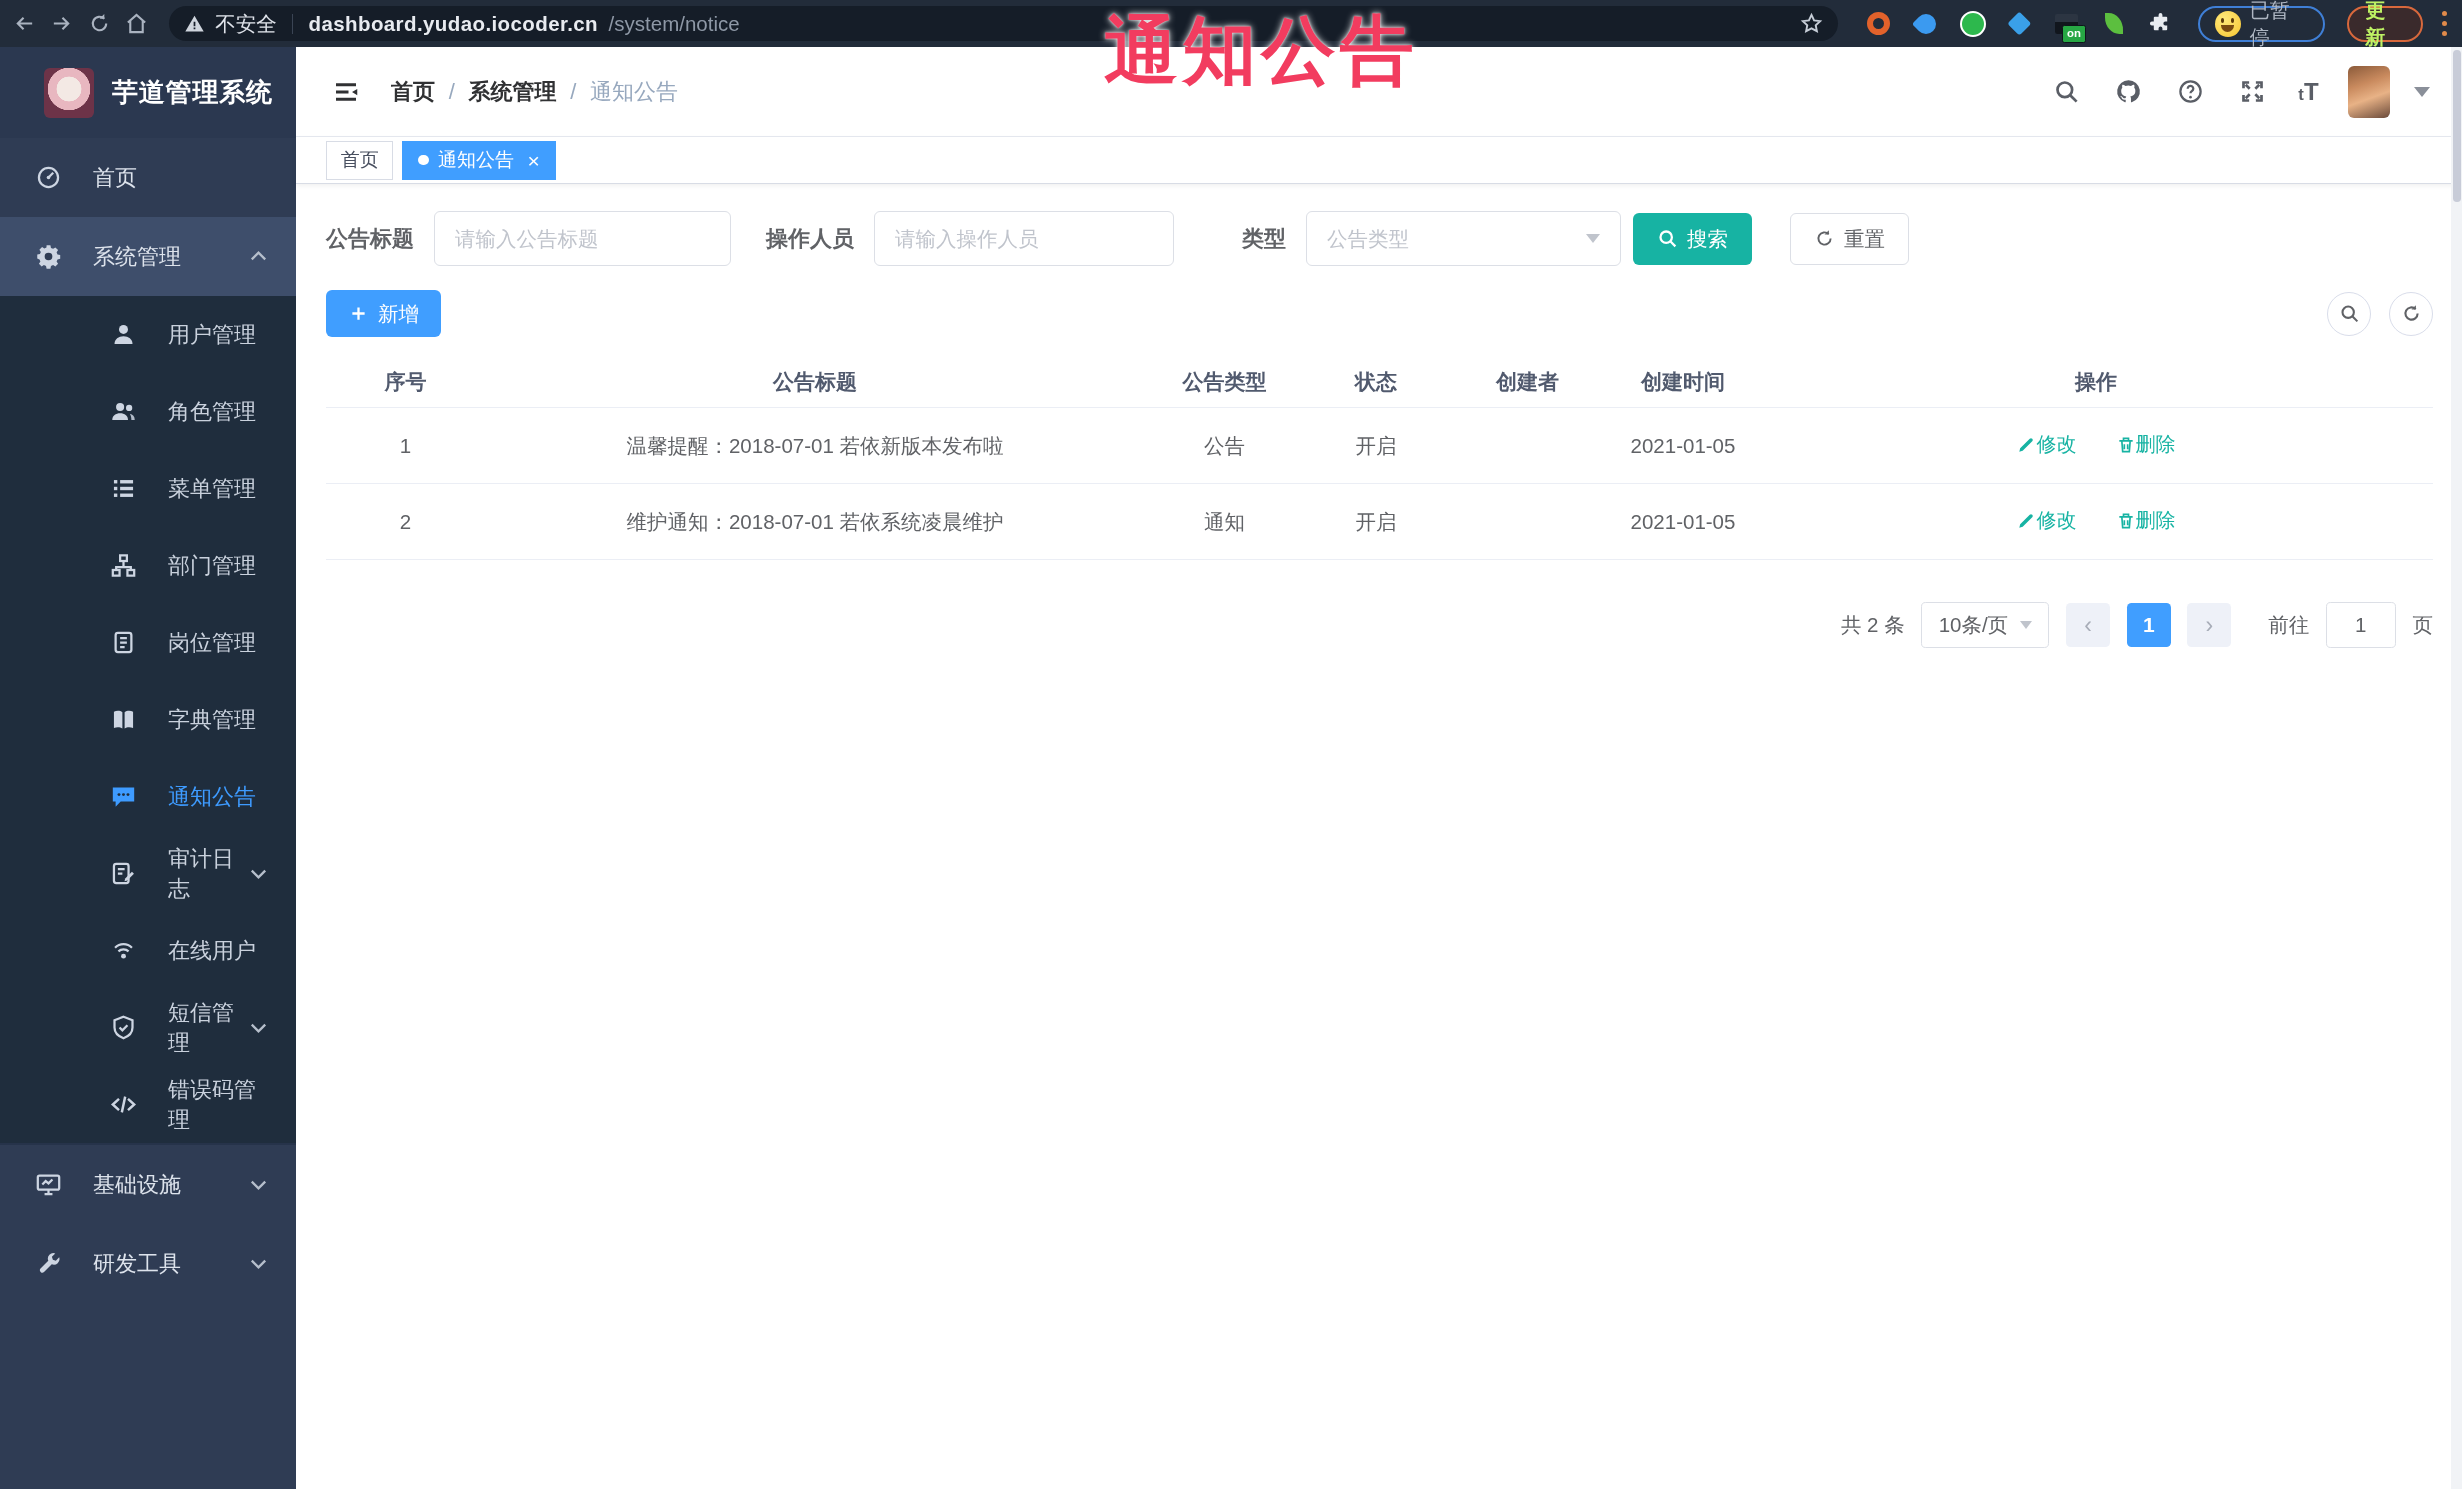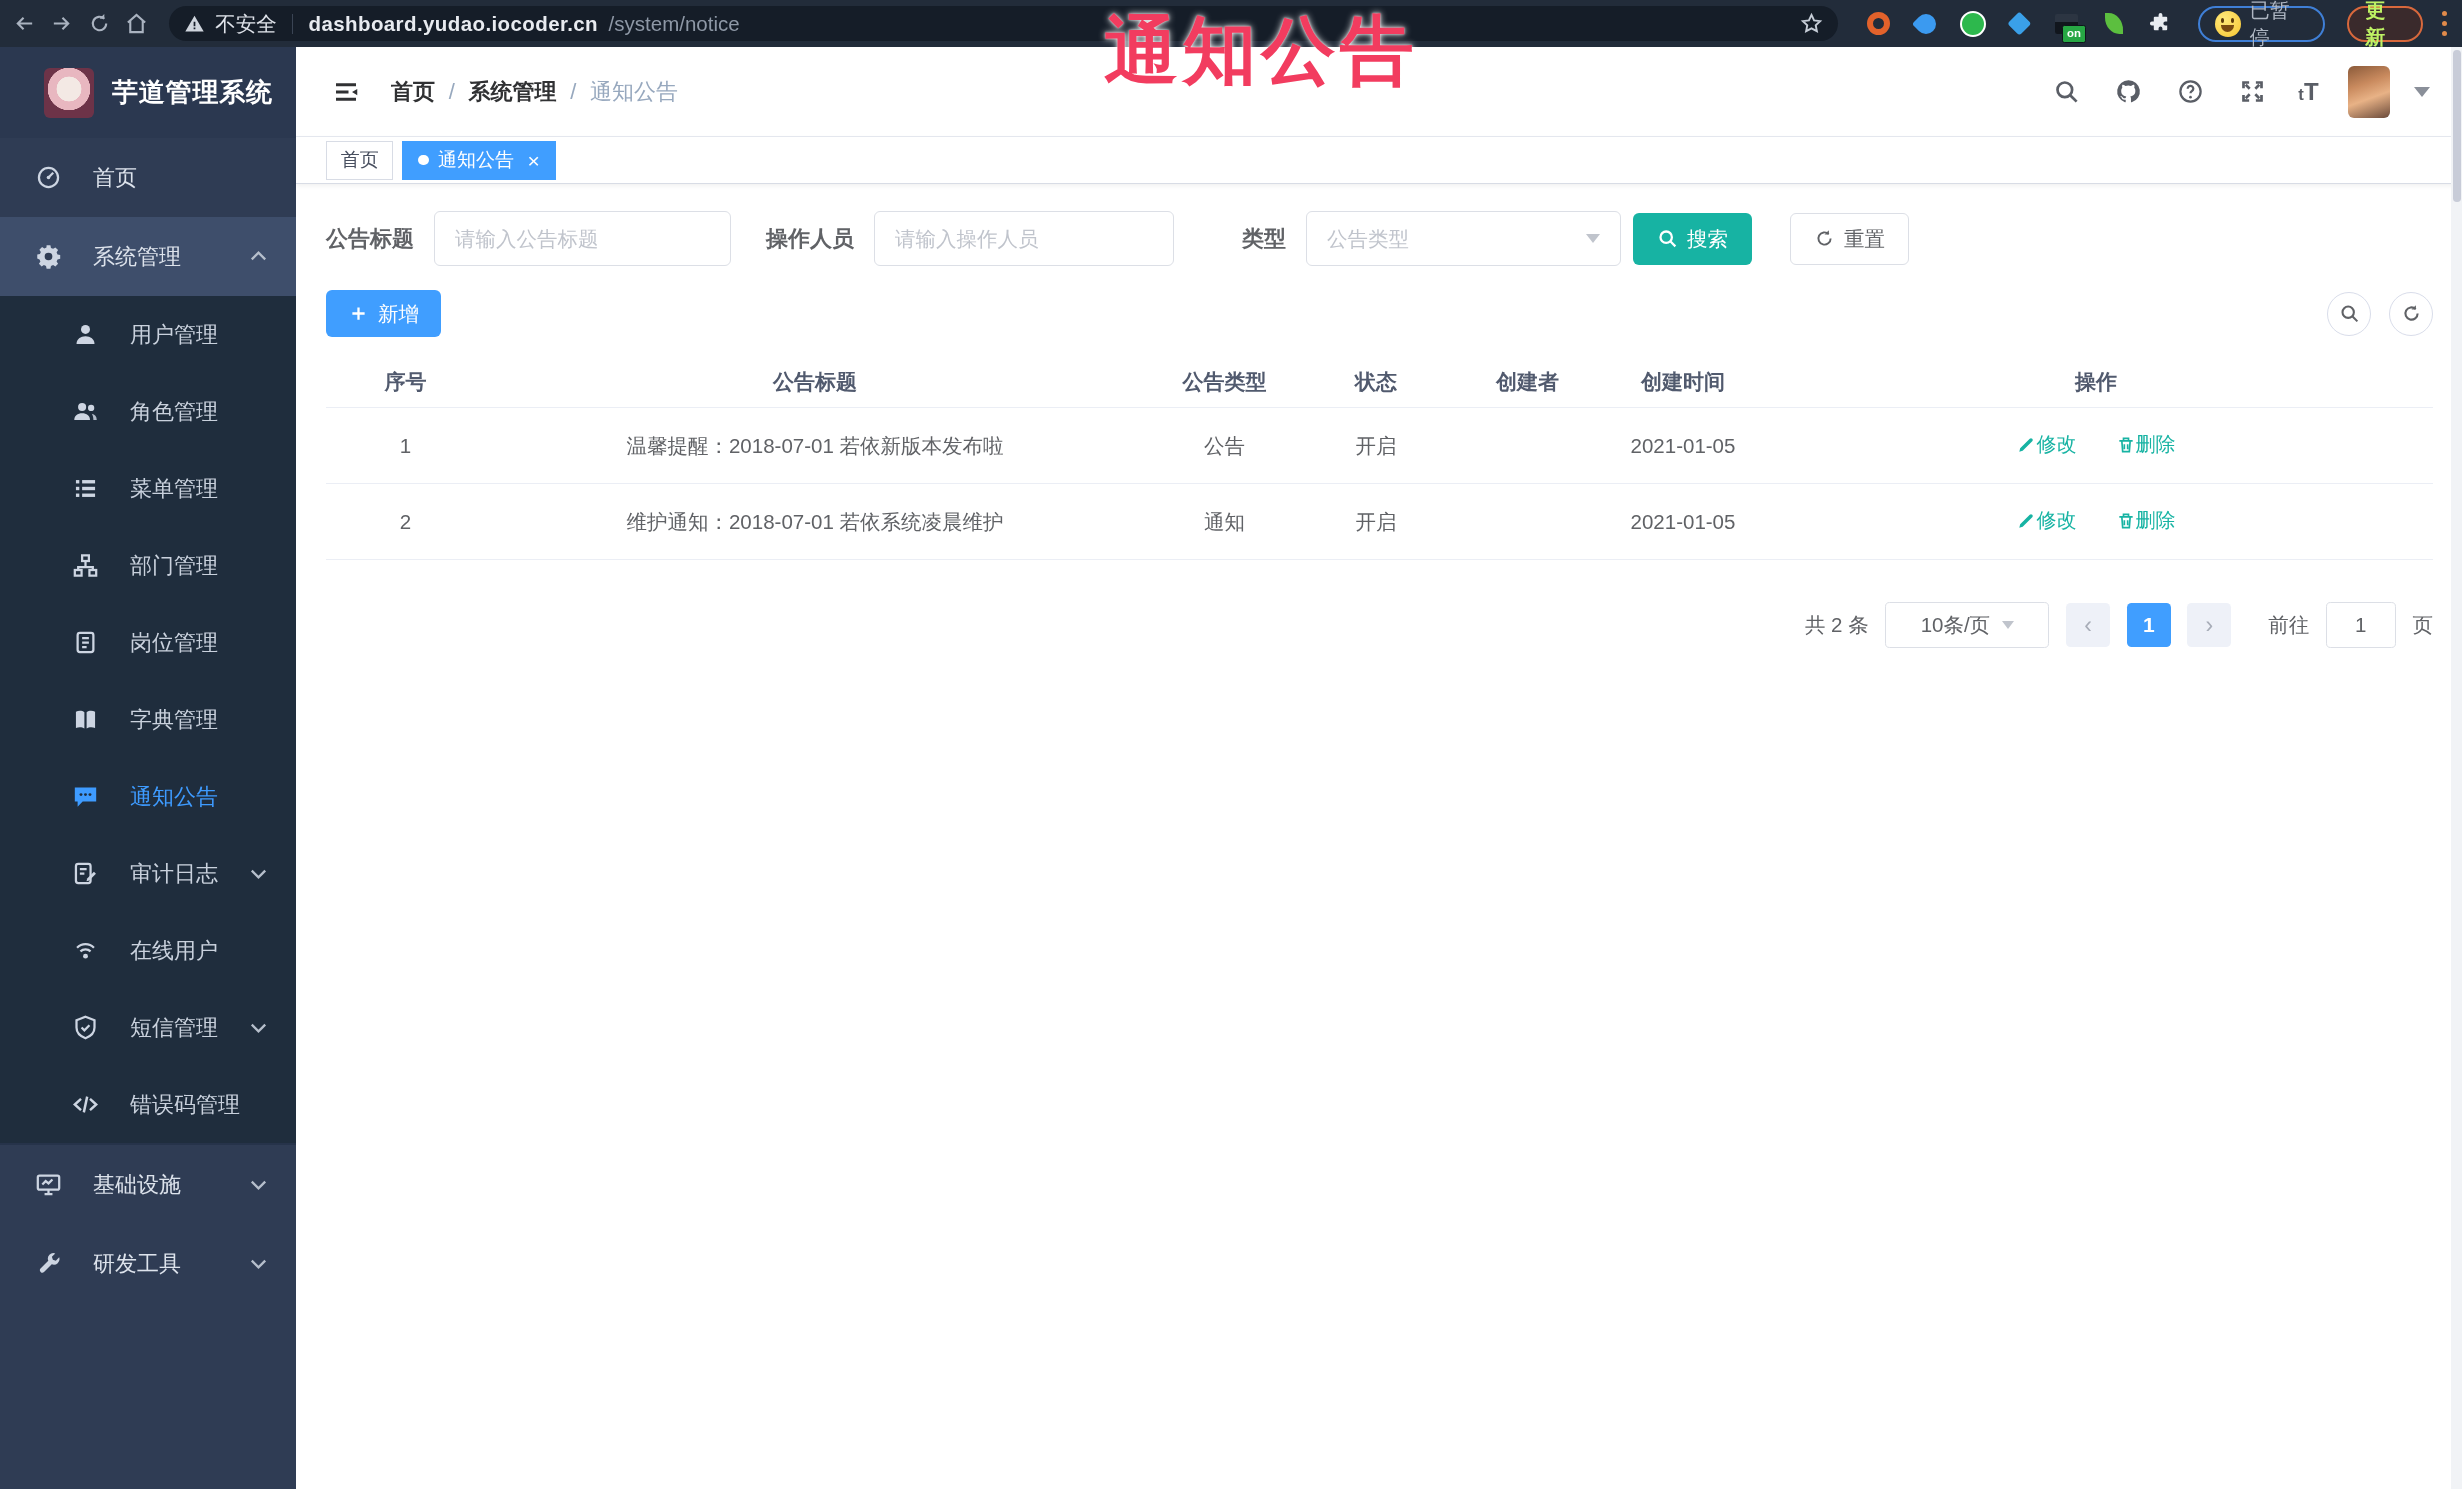--- a/index.html
+++ b/index.html
@@ -49,21 +49,21 @@
   .logo-row { height:91px; display:flex; align-items:center; gap:18px; padding-left:44px; background:#2b3850; }
   .logo-img { width:50px; height:50px; border-radius:6px; flex:0 0 auto;
     background:radial-gradient(circle at 50% 42%, #f3e9e4 0 32%, #e8b7c0 33% 55%, #6d3348 56% 100%); }
   .logo-title { color:#fff; font-size:26px; font-weight:700; letter-spacing:0.8px; }
   .menu { display:flex; flex-direction:column; }
   .mi { display:flex; align-items:center; height:79px; padding:0 26px 0 33px; color:#dde3ec; font-size:22px; cursor:pointer; }
   .mi .ic { width:30px; height:30px; margin-right:30px; display:flex; align-items:center; justify-content:center; color:#cdd5e2; flex:0 0 auto; }
   .mi .ic svg { width:27px; height:27px; }
   .mi .lbl { flex:1; }
   .mi .chev { width:23px; height:23px; color:#b6bfcc; display:flex; }
-  .mi.sub { height:77px; background:#1f2d3d; padding-left:70px; color:#c9d1dd;justify-content:center; }
+  .mi.sub { height:77px; background:#1f2d3d; padding-left:108px; color:#c9d1dd;justify-content:center; }
   .mi.hl { background:#3e4e6b; }
   .mi.active { color:#3e9bff; } .mi.active .ic { color:#3e9bff; }
   .menu-divider { height:2.3px; background:#26334a; }
 
   
   .main { position:absolute; top:47px; left:296px; width:2167px; height:1443px; background:#fff; }
   .app-header { height:90px; display:flex; align-items:center; padding:0 33px; border-bottom:0.8px solid #e6e9f0; }
   .hamburger { width:33px; height:33px; color:#303133; display:flex; align-items:center; justify-content:center; }
   .hamburger svg { width:30px; height:30px; }
   .breadcrumb { display:flex; align-items:center; margin-left:29px; font-size:22px; }
@@ -116,21 +116,21 @@
   .trow { display:grid; grid-template-columns:159px 660px 159px 144px 159px 152px 1fr; align-items:center; }
   .trow > div { text-align:center; padding:0 6px; overflow:hidden; white-space:nowrap; }
   .thead { height:50px; color:#515a6e; font-weight:700; font-size:21px; }
   .tbody-row { height:76px; border-top:1.5px solid #ebeef5; color:#606266; }
   .table-bottom { border-top:0.8px solid #ebeef5; }
   .act-link { color:#17b3a3; display:inline-flex; align-items:center; gap:0; margin:0 16.7px; font-size:20px; cursor:pointer; }
   .act-link svg { width:20px; height:20px; }
 
   
   .pagination { margin-top:42px; display:flex; align-items:center; justify-content:flex-end; gap:16.7px; font-size:20.5px; color:#606266; }
-  .psize { width:164px; height:46px; border:0.8px solid #dcdfe6; border-radius:4.6px; display:flex; align-items:center;
+  .psize { width:128px; height:46px; border:0.8px solid #dcdfe6; border-radius:4.6px; display:flex; align-items:center;
     justify-content:center; gap:12px; color:#606266; }
   .psize .sel-chev { width:0; height:0; border-left:6.8px solid transparent; border-right:6.8px solid transparent; border-top:8.3px solid #c0c4cc; }
   .pbtn { width:44px; height:44px; border-radius:4.6px; background:#eef1f8; display:flex; align-items:center; justify-content:center;
     color:#a8adb8; font-size:23px; }
   .pnum { width:44px; height:44px; border-radius:4.6px; background:#409eff; color:#fff; display:flex; align-items:center;
     justify-content:center; font-weight:700; font-size:21px; }
   .goto-input { width:70px; height:46px; border:0.8px solid #dcdfe6; border-radius:4.6px; text-align:center; font-size:20.5px;
     color:#606266; font-family:inherit; outline:none; }
 
   

